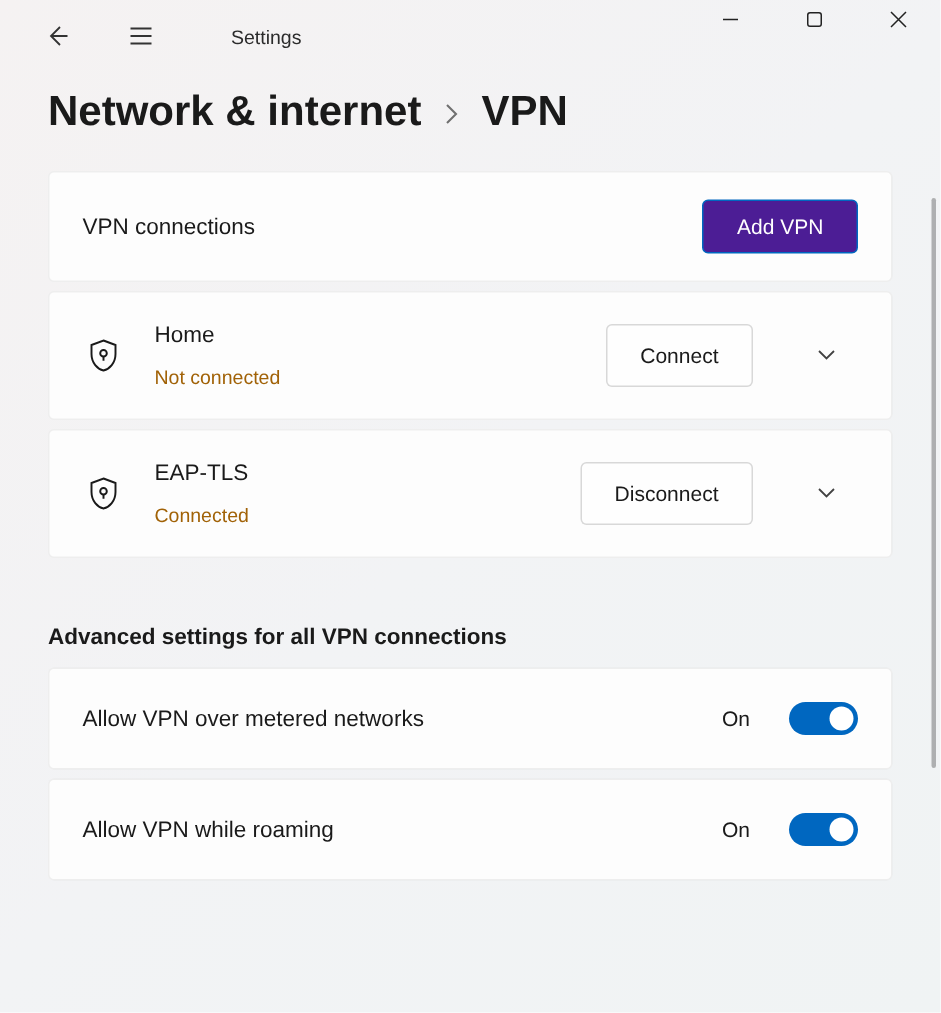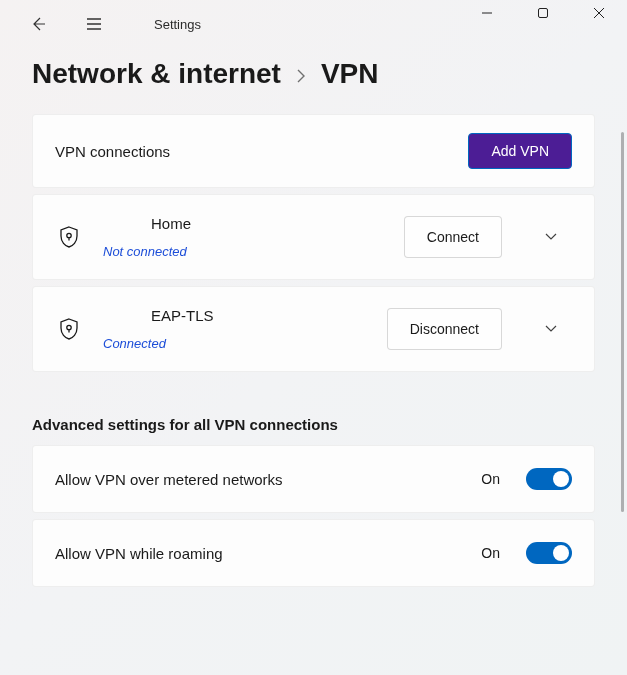--- a/index.html
+++ b/index.html
@@ -56,22 +56,22 @@
     .card-row {
       display: flex; align-items: center;
       padding: 18px 22px;
       min-height: 68px;
       gap: 27px;
     }
     .card-row.with-icon { gap: 20px; padding: 20px 22px; }
     .card-label { font-size: 15px; color: #1a1a1a; flex: 1; }
     .card-icon { width: 28px; display:flex; align-items:center; justify-content:center; }
     .entry-text { flex: 1; }
-    .entry-title { font-size: 15px; color: #1a1a1a; margin-left: 48px; }
-    .entry-sub { font-size: 13px; color: #1d4ed8; margin-top: 12px; font-style: italic; }
+    .entry-title { font-size: 15px; color: #1a1a1a; }
+    .entry-sub { font-size: 13px; color: #a16207; margin-top: 12px; }
     .btn {
       background: #fefefe;
       border: 1px solid rgba(0,0,0,0.15);
       border-radius: 4px;
       padding: 12px 22px;
       font-size: 14px;
       color: #1a1a1a;
       cursor: pointer;
       font-family: inherit;
     }

